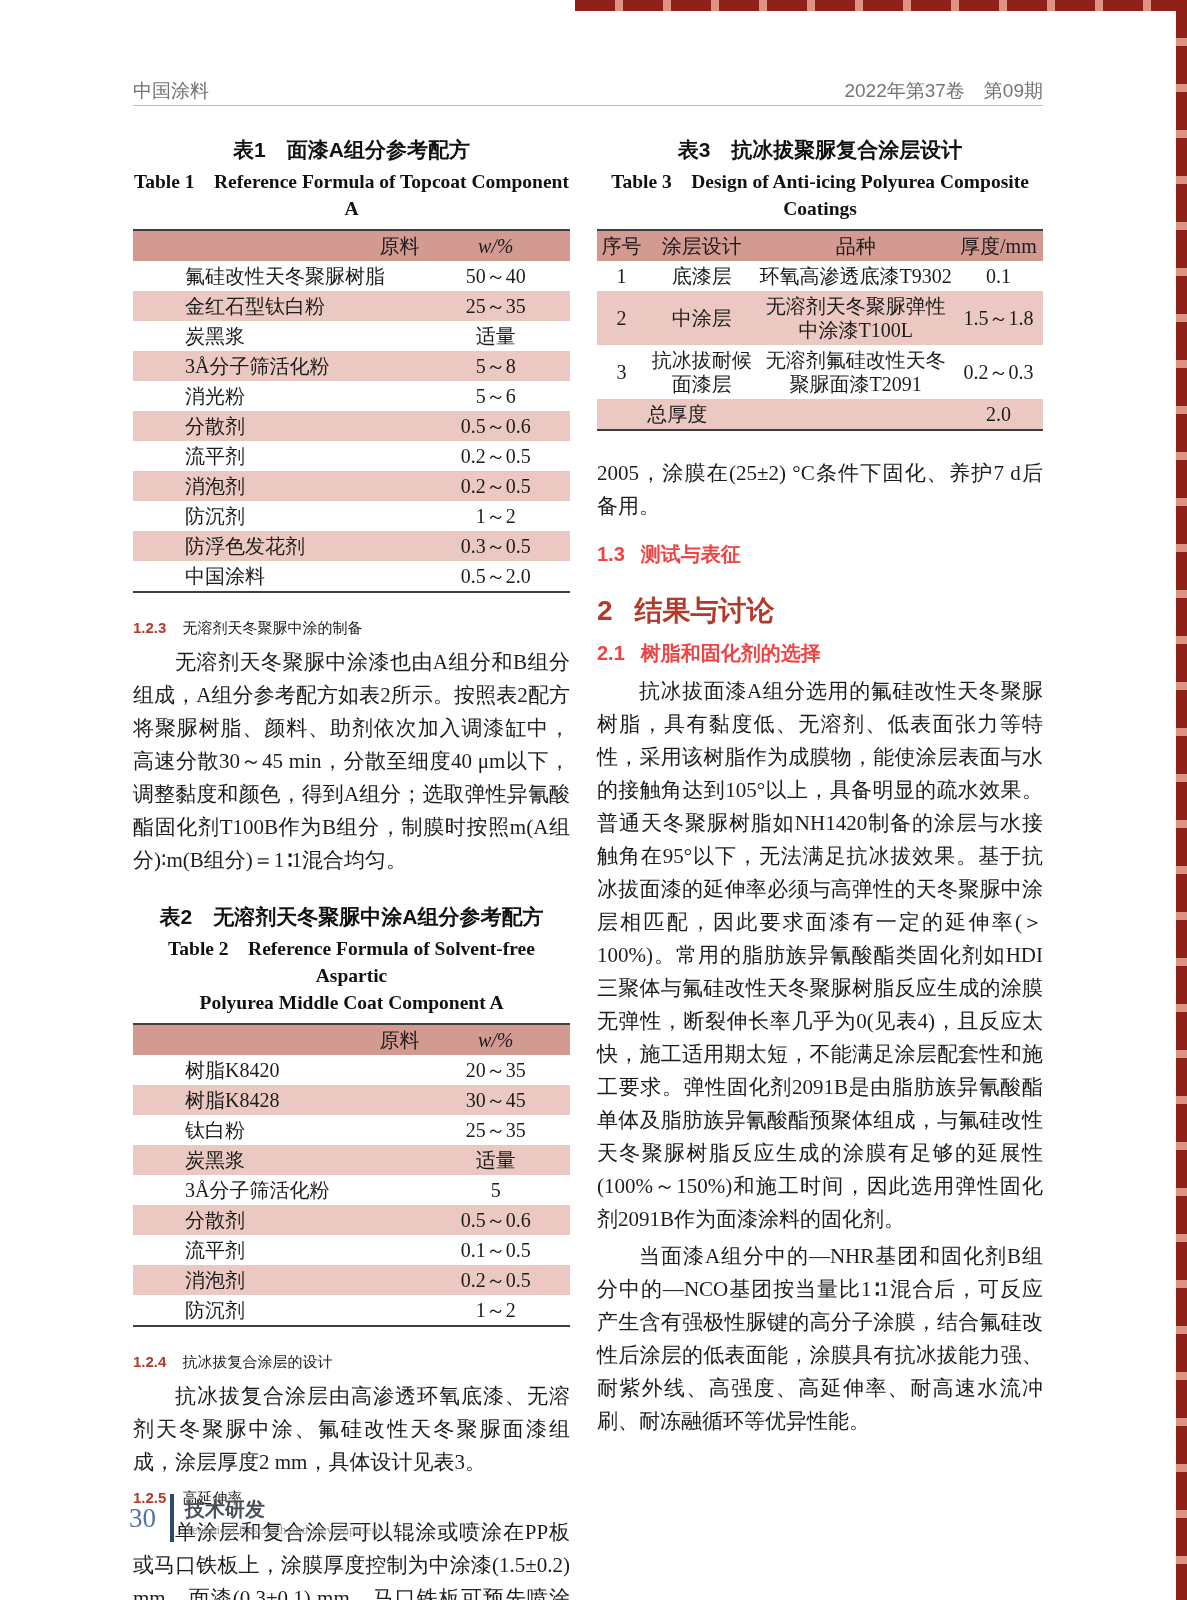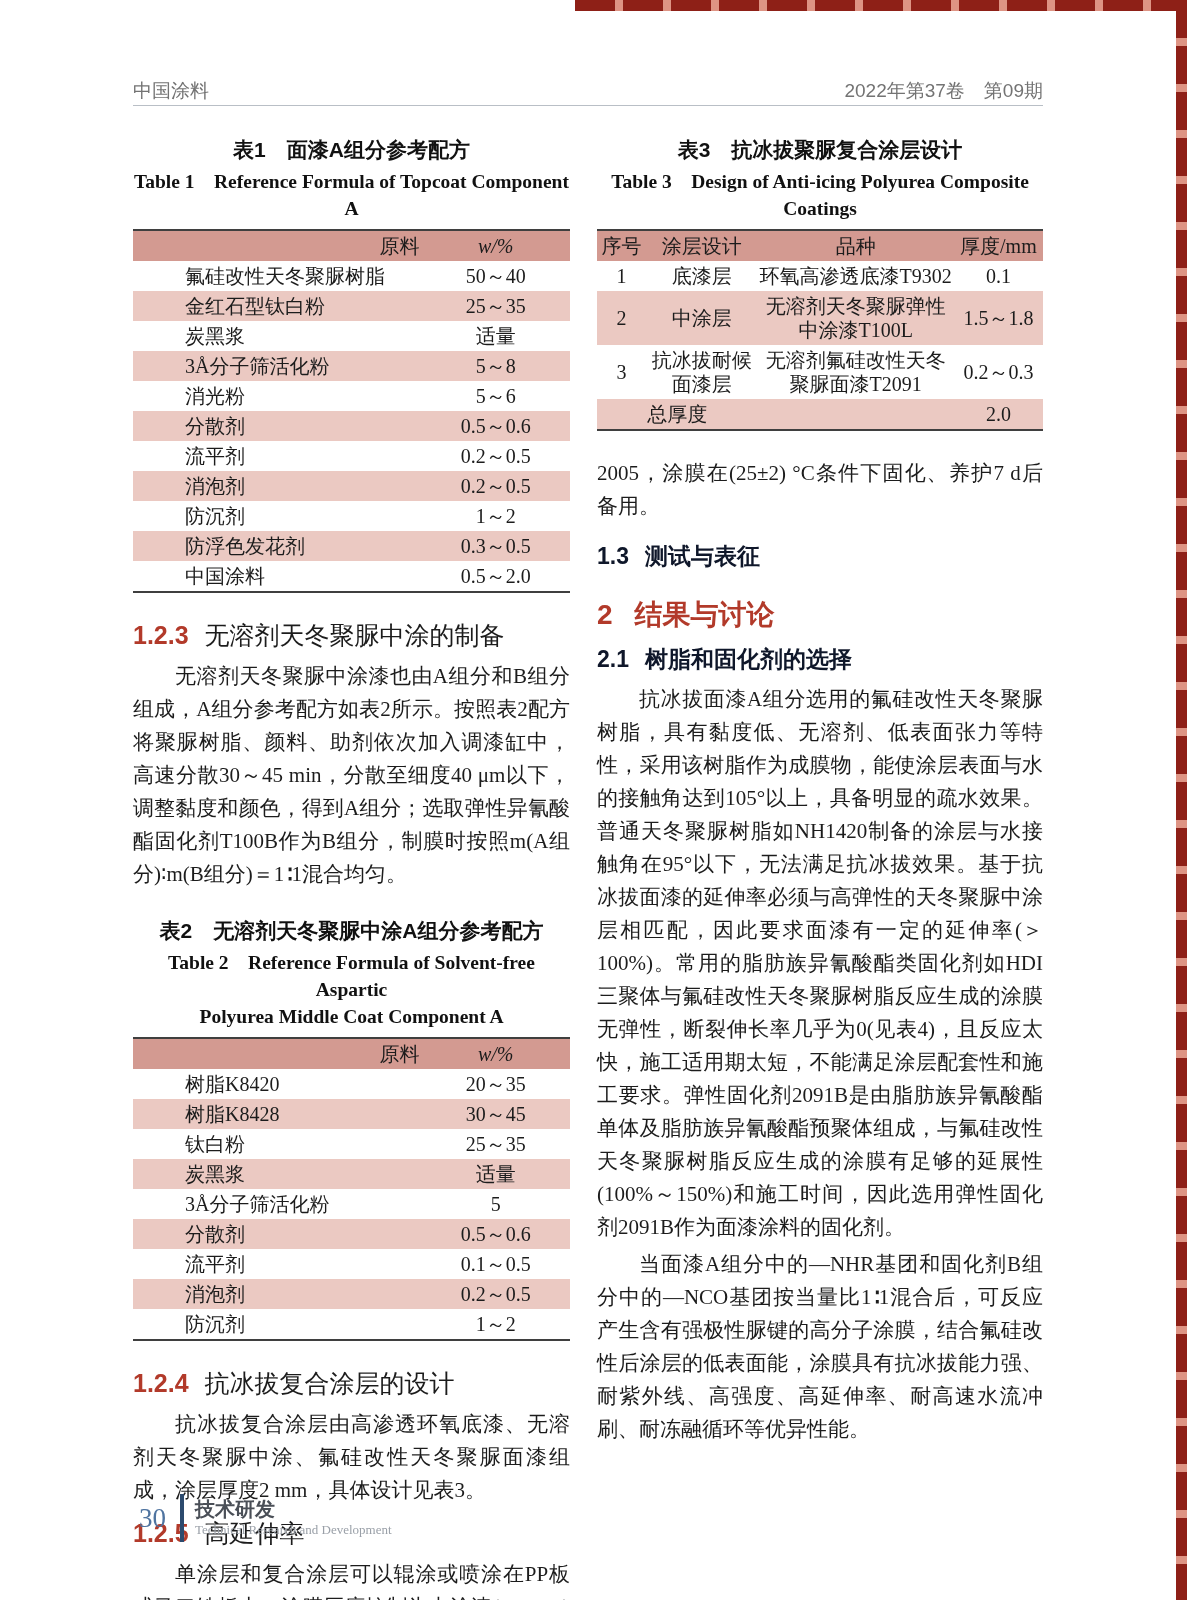--- a/index.html
+++ b/index.html
@@ -48,37 +48,37 @@
   tbody tr:nth-child(even) { background:#ebc9c2; }
   .formula-tbl td.m { text-align:left; padding-left:52px; width:66%; }
   .formula-tbl td.v, .formula-tbl th.v { text-align:center; width:34%; }
   .formula-tbl th.m { text-align:right; }
   .vitalic { font-style:italic; }
   .design-tbl th, .design-tbl td { text-align:center; }
   .design-tbl .c-no { width:11%; } .design-tbl .c-layer { width:25%; }
   .design-tbl .c-prod { width:44%; } .design-tbl .c-thick { width:20%; }
 
   
-  .sec3 { margin:24px 0 8px; font-size:25px; }
+  .sec3 { margin:24px 0 8px; font-size:15px; }
   .sec3 .num { color:#b23a2a; font-weight:bold; font-family:"Liberation Sans","DejaVu Sans",sans-serif; margin-right:16px; }
   .sec3 .txt { color:#1c1c1c; }
-  .sec2h { margin:18px 0 8px; font-size:23px; color:#0f172a; font-weight:bold;
+  .sec2h { margin:18px 0 8px; font-size:20px; color:#ef4444; font-weight:bold;
            font-family:"Liberation Sans","DejaVu Sans",sans-serif; }
   .sec2h .num { margin-right:16px; }
   .sec1h { margin:24px 0 10px; font-size:28px; color:#b23a2a; font-weight:bold;
            font-family:"Liberation Sans","DejaVu Sans",sans-serif; }
   .sec1h .num { margin-right:22px; }
 
   
   .para { font-size:21px; line-height:33px; text-align:justify; margin:4px 0 0; }
   .indent { text-indent:2em; }
   .gap-lg { margin-top:26px; }
 
   
-  .footer { position:absolute; left:139px; top:1494px; display:flex; align-items:center; }
+  .footer { position:absolute; left:129px; top:1494px; display:flex; align-items:center; }
   .page-no { color:#4f74a0; font-size:27px; margin-right:14px;
              font-family:"Liberation Serif","DejaVu Serif",serif; }
   .footer-bar { width:4px; height:48px; background:#2c4a6e; margin-right:11px; }
   .footer-cn { font-size:20px; font-weight:bold; color:#4a4f57; line-height:24px;
                font-family:"Liberation Sans","DejaVu Sans",sans-serif; }
   .footer-en { font-size:13px; color:#9aa0a8; line-height:18px; }
 </style>
 </head>
 <body>
 

